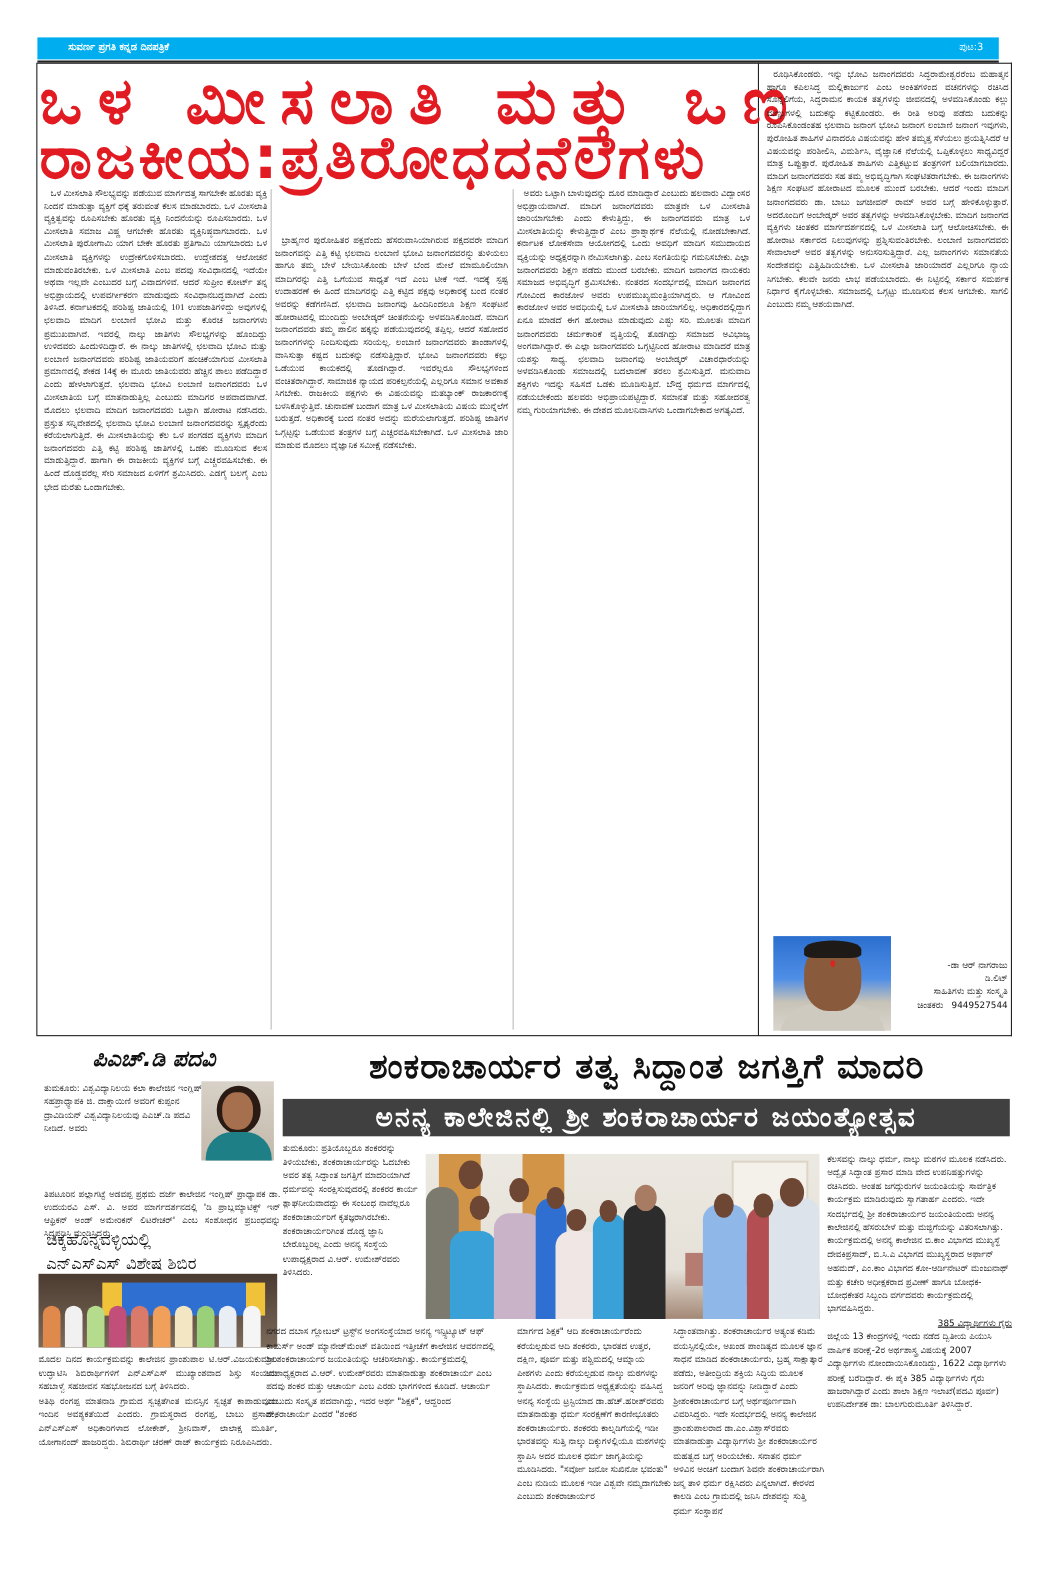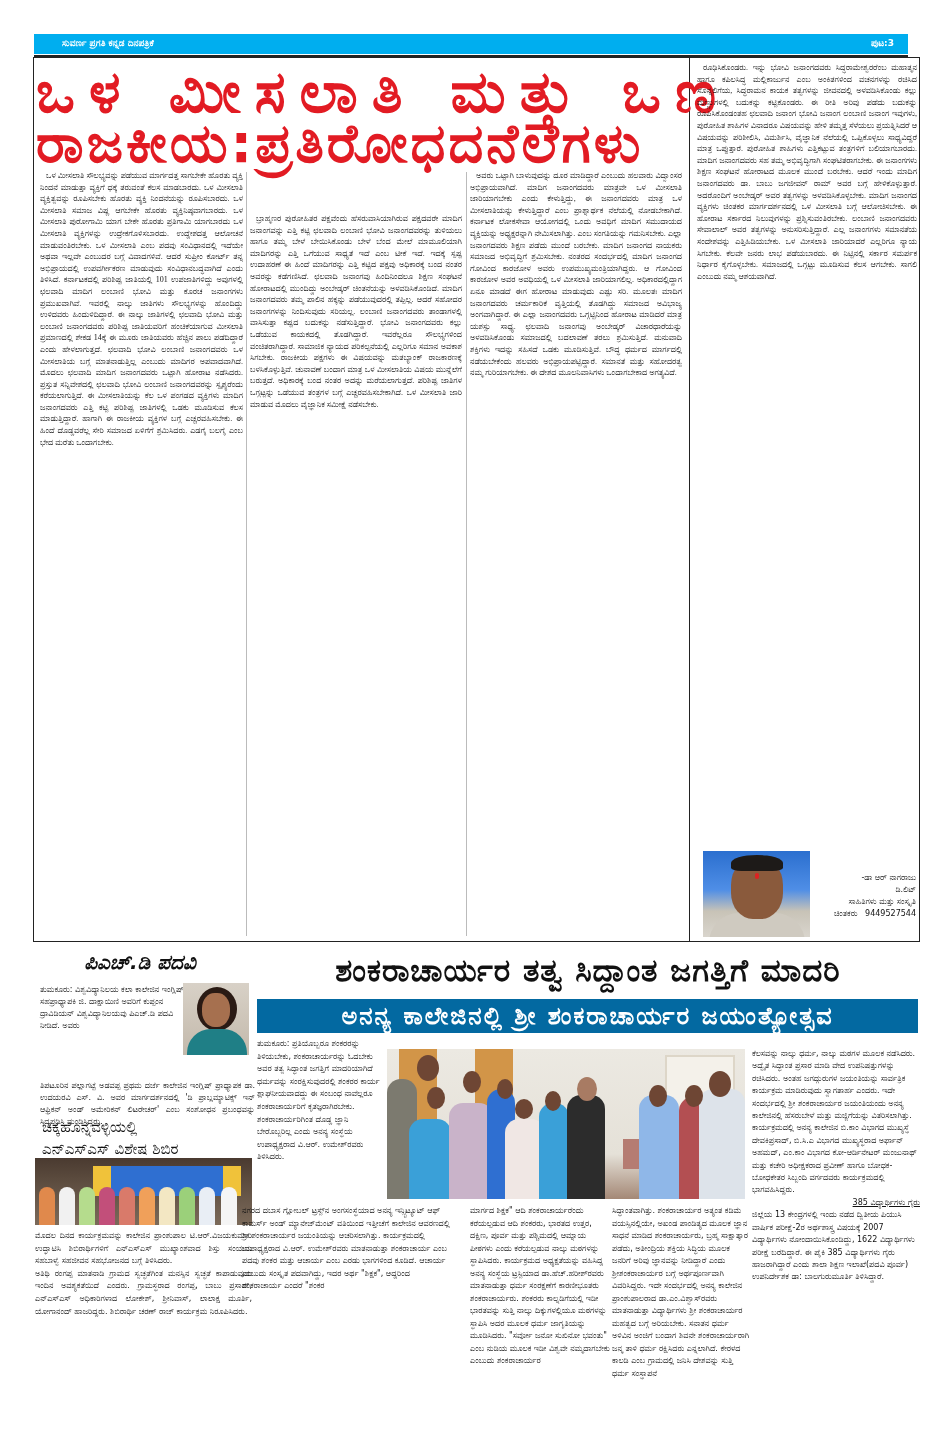--- a/index.html
+++ b/index.html
@@ -5,21 +5,21 @@
   * { box-sizing: border-box; margin: 0; padding: 0; }
   html, body { width: 945px; height: 1447px; background: #ffffff; overflow: hidden; }
   body { position: relative; font-family: "DejaVu Sans", sans-serif; color: #111; }
 
   .header {
     position: absolute; left: 34px; top: 34px; width: 874px; height: 20px;
     background: #00aeef; color: #fff; font-size: 9px;
   }
   .header .paper { position: absolute; left: 28px; top: 4px; font-weight: bold; }
   .header .date { position: absolute; left: 428px; top: 5px; font-size: 8px; margin-top: 24px; }
-  .header .page { position: absolute; right: 14px; top: 4px; font-weight: bold; }
+  .header .page { position: absolute; right: 14px; top: 4px; font-weight: normal; }
   .header-rule { position: absolute; left: 34px; top: 55px; width: 874px; height: 2px; background: #222; }
 
   .top-box {
     position: absolute; left: 33px; top: 57px; width: 657px; height: 885px;
     border: 1.5px solid #222;
   }
   .right-col-box {
     position: absolute; left: 690px; top: 57px; width: 230px; height: 885px;
     border-top: 1.5px solid #222; border-right: 1.5px solid #222; border-bottom: 1.5px solid #222;
   }
@@ -72,21 +72,21 @@
   .nss-photo {
     position: absolute; left: 35px; top: 1158px; width: 217px; height: 67px; overflow: hidden;
     background: linear-gradient(180deg, #4a3a30 0%, #5a4a3d 30%, #7b6a5a 100%);
   }
   .nss-photo .banner { position: absolute; left: 58px; top: 8px; width: 148px; height: 30px; background: linear-gradient(90deg, #f0c23a 0 12%, #2f6fd1 12% 88%, #f0c23a 88% 100%); }
   .nss-photo .person { position: absolute; bottom: 0; width: 16px; height: 38px; border-radius: 8px 8px 0 0; }
   .nss-text { position: absolute; left: 35px; top: 1230px; width: 217px; font-size: 8px; line-height: 12.6px; text-align: justify; }
 
   .sk-title { position: absolute; left: 256px; top: 952px; width: 664px; text-align: center; font-size: 31px; font-weight: bold; color: #111; letter-spacing: 1px; white-space: nowrap; }
   .sk-banner {
-    position: absolute; left: 257px; top: 999px; width: 661px; height: 34px; background: #0369a1;
+    position: absolute; left: 257px; top: 999px; width: 661px; height: 34px; background: #404040;
     color: #fff; text-align: center; font-size: 24px; font-weight: bold; line-height: 34px; white-space: nowrap; letter-spacing: 2px;
   }
   .sk-photo {
     position: absolute; left: 387px; top: 1049px; width: 358px; height: 150px; overflow: hidden;
     background: linear-gradient(180deg, #ece9e2 0%, #e5e1d8 70%, #a48876 100%);
   }
   .sk-photo .curtain { position: absolute; top: 0; height: 80px; width: 38px; background: #d29548; }
   .sk-photo .door { position: absolute; right: 10px; top: 6px; width: 70px; height: 144px; background: #f4f1ea; border: 2px solid #ddd6c8; }
   .sk-photo .p { position: absolute; bottom: 0; border-radius: 14px 14px 0 0; }
   .sk-photo .h { position: absolute; border-radius: 50%; background: #6e4634; }

